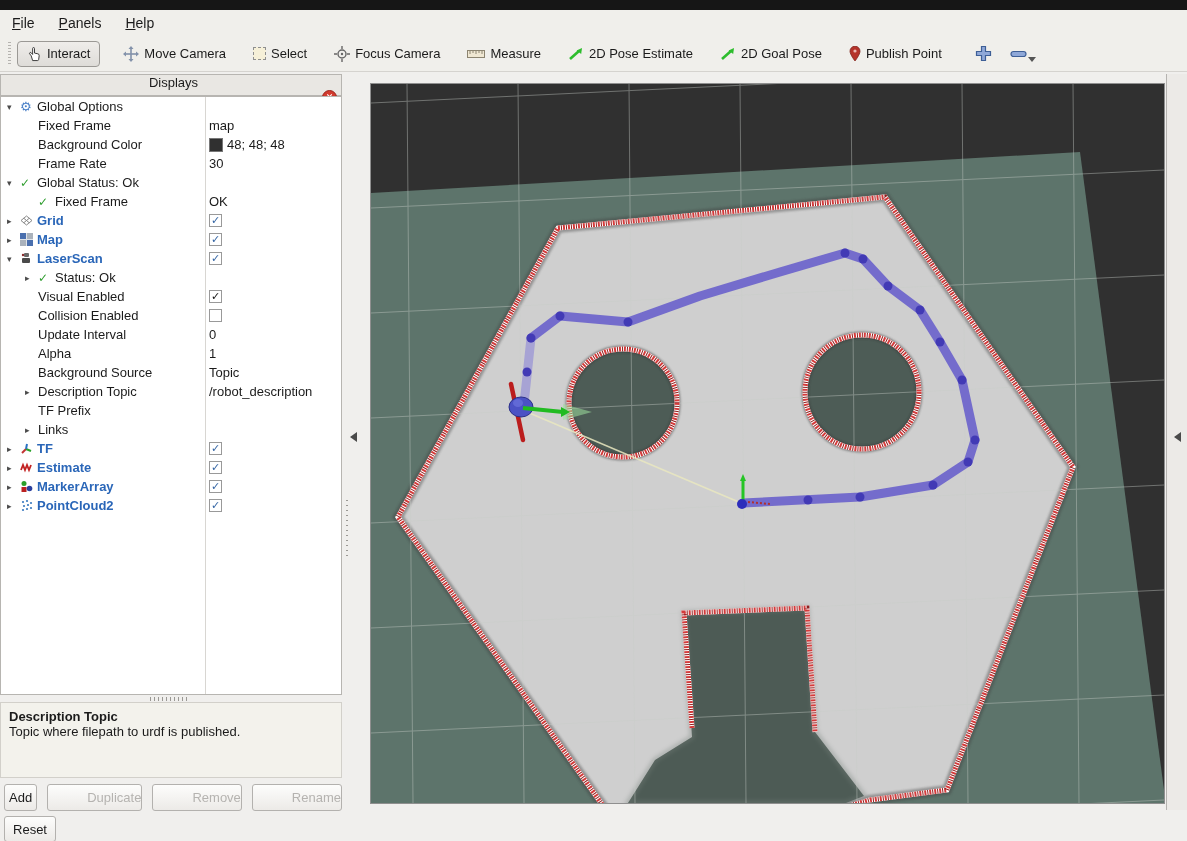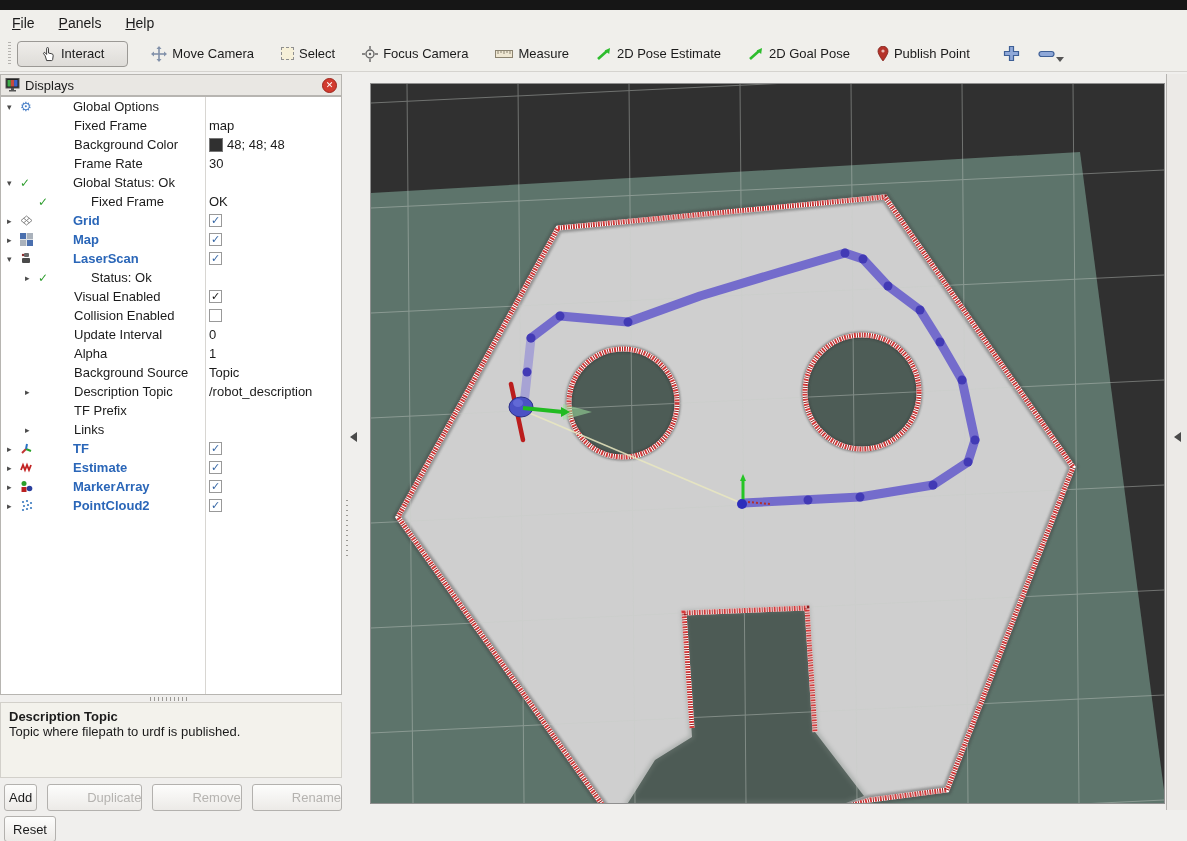--- a/index.html
+++ b/index.html
@@ -10,43 +10,43 @@
   #menubar{left:0;top:10px;width:1187px;height:26px;background:#f0efeb;display:flex;align-items:center;
     padding-left:12px;box-sizing:border-box;gap:24px;font-size:14px;}
   .menu-item{cursor:default;}
   .accel{text-decoration:underline;}
   #toolbar{left:0;top:36px;width:1187px;height:36px;background:#f0efeb;border-bottom:1px solid #d5d3cf;
     display:flex;align-items:center;box-sizing:border-box;padding-left:4px;font-size:13px;}
   .tb-handle{width:3px;height:24px;margin:0 4px;
     background:repeating-linear-gradient(#b5b3af 0 1px,transparent 1px 3px);}
   .tool{display:flex;align-items:center;gap:5px;margin-right:27px;white-space:nowrap;}
   .tool.pressed{border:1px solid #9b9995;border-radius:4px;background:linear-gradient(#efedea,#dedcd8);
-    padding:4px 23px;margin-left:2px;margin-right:23px;}
+    padding:4px 9px;margin-left:2px;margin-right:23px;}
   .tool svg,.tool .boxicon{flex:0 0 auto;}
   .boxicon{width:13px;height:13px;background:#f6f0d8;border:1px dashed #8f8f8f;box-sizing:border-box;}
   .minus-wrap{position:relative;margin-left:18px;}
   .dd-tri{position:absolute;right:-9px;bottom:-4px;width:0;height:0;border-left:4px solid transparent;
     border-right:4px solid transparent;border-top:5px solid #555;}
   
   #panel{left:0;top:74px;width:342px;height:736px;}
   #panel-header{position:absolute;left:0;top:0;width:342px;height:22px;background:#e9e7e3;
-    border:1px solid #b7b5b1;box-sizing:border-box;display:flex;align-items:center;padding:0 4px;font-size:13px;}
+    border:1px solid #b7b5b1;box-sizing:border-box;display:flex;align-items:center;padding:0 4px;font-size:13px;flex-direction:column;}
   #panel-header .title{margin-left:5px;}
   #close-btn{margin-left:auto;width:15px;height:15px;border-radius:50%;background:#d23b2f;border:1px solid #9c241b;
     color:#fff;font-size:9px;line-height:13px;text-align:center;box-sizing:border-box;}
   #tree{position:absolute;left:0;top:22px;width:342px;height:599px;background:#fff;
     border:1px solid #b7b5b1;box-sizing:border-box;overflow:hidden;}
   #col-sep{position:absolute;left:204px;top:0;width:1px;height:100%;background:#d8d6d2;}
   .row{position:relative;height:19px;display:flex;align-items:center;font-size:13px;}
   .ind0{padding-left:6px;} .ind1{padding-left:24px;}
   .arw{width:13px;flex:0 0 13px;font-size:9px;color:#4a4a4a;text-align:left;}
   .tico{width:17px;flex:0 0 17px;display:inline-flex;align-items:center;}
   .g-gear{color:#4a80c8;font-size:13px;}
   .g-check{color:#2f9e2f;font-weight:bold;font-size:12px;}
-  .lbl{white-space:nowrap;margin-left:36px;}
+  .lbl{white-space:nowrap;}
   .disp{color:#2a66b8;font-weight:bold;}
   .val{position:absolute;left:208px;top:0;height:19px;display:flex;align-items:center;gap:4px;font-size:13px;}
   .swatch{width:12px;height:12px;background:#303030;border:1px solid #777;display:inline-block;}
   .cb{width:13px;height:13px;border:1px solid #999;background:#fff;display:inline-flex;align-items:center;
     justify-content:center;box-sizing:border-box;}
   .cb .mark{color:#3465a4;font-weight:bold;font-size:11px;line-height:1;}
   .cb.dark .mark{color:#111;}
   #tree-splitter{position:absolute;left:150px;top:623px;width:40px;height:4px;
     background:repeating-linear-gradient(90deg,#9a9894 0 1px,transparent 1px 4px);}
   #help-box{position:absolute;left:0;top:628px;width:342px;height:76px;background:#f3f2ec;

